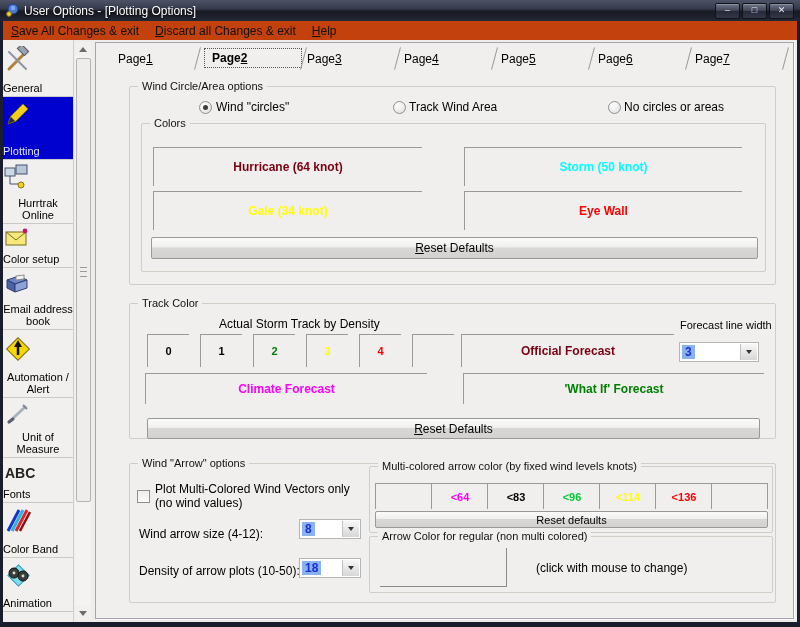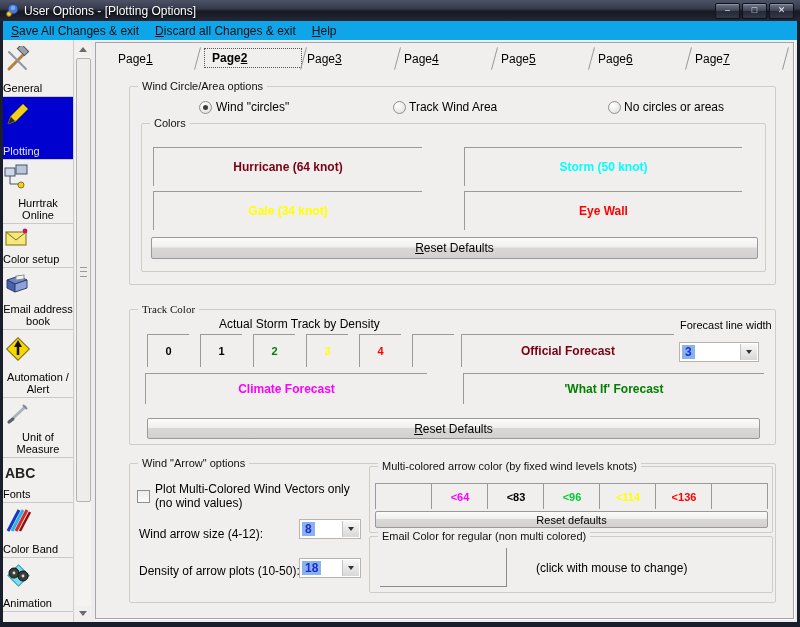--- a/index.html
+++ b/index.html
@@ -11,21 +11,21 @@
     background:linear-gradient(180deg,#4d5266 0%,#363b4d 40%,#171923 55%,#242735 100%);
     color:#fff;display:flex;align-items:center;}
   #titlebar .title{font-size:12px;margin-left:4px;text-shadow:0 1px 2px #000;}
   #app-icon{width:15px;height:15px;margin-left:5px;position:relative;}
   #win-controls{position:absolute;right:6px;top:3px;display:flex;gap:2px;}
   .win-btn{width:23px;height:14px;border:1px solid #10121a;border-radius:2px;
     background:linear-gradient(180deg,#707689 0%,#3e4352 50%,#262936 52%,#333747 100%);
     color:#e6e9f2;font-size:9px;line-height:13px;text-align:center;box-shadow:inset 0 1px 0 #8b91a3;}
 
   
-  #menubar{position:absolute;left:3px;right:3px;top:21px;height:19px;background:#0ea5e9;
+  #menubar{position:absolute;left:3px;right:3px;top:21px;height:19px;background:#c2410c;
     border-bottom:1px solid #dcdcdc;display:flex;align-items:center;font-size:12px;color:#111;}
   .menu-item{padding:2px 8px;}
   .u{text-decoration:underline;}
 
   
   #client{position:absolute;left:3px;right:3px;top:40px;bottom:5px;background:#efedec;}
 
   
   #sidebar{position:absolute;left:0;top:0;width:70px;height:582px;background:#f1f0ef;
     border-right:1px solid #cfcfcf;overflow:hidden;}
@@ -291,21 +291,21 @@
       </div>
       <div class="flatbtn" style="left: 57px; top: 104px; width: 268px; height: 38px; color: rgb(123, 0, 18);">Hurricane (64 knot)</div>
       <div class="flatbtn" style="left: 368px; top: 104px; width: 277px; height: 38px; color: rgb(0, 255, 255);">Storm (50 knot)</div>
       <div class="flatbtn" style="left: 57px; top: 148px; width: 268px; height: 38px; color: rgb(255, 255, 0);">Gale (34 knot)</div>
       <div class="flatbtn" style="left: 368px; top: 148px; width: 277px; height: 38px; color: rgb(255, 0, 0);">Eye Wall</div>
       <div class="pushbtn" style="left:55px;top:194px;width:605px;height:20px;">
           <span class="u">R</span>
           <span>eset Defaults</span>
         </div>
 
-      <div class="group" style="left:33px;top:266px;width:645px;height:134px;font-family:Liberation Serif, serif;">
+      <div class="group" style="left:33px;top:260px;width:645px;height:134px;">
         <span class="gtitle">Track Color</span>
       </div>
       <span class="lbl12" style="left:123px;top:274px;">Actual Storm Track by Density</span>
       <span class="lbl11" style="left:584px;top:276px;">Forecast line width</span>
 
       <div class="catcell" style="left: 51px; top: 291px; width: 41px; height: 32px; color: rgb(0, 0, 0);">0</div>
       <div class="catcell" style="left: 104px; top: 291px; width: 41px; height: 32px; color: rgb(0, 0, 0);">1</div>
       <div class="catcell" style="left: 157px; top: 291px; width: 41px; height: 32px; color: rgb(0, 128, 0);">2</div>
       <div class="catcell" style="left: 210px; top: 291px; width: 41px; height: 32px; color: rgb(255, 255, 0);">3</div>
       <div class="catcell" style="left: 263px; top: 291px; width: 41px; height: 32px; color: rgb(255, 0, 0);">4</div>
@@ -355,20 +355,20 @@
       <div class="catcell" style="left: 279px; top: 440px; width: 56px; height: 25px; color: rgb(0, 0, 0);"></div>
       <div class="catcell" style="left: 335px; top: 440px; width: 56px; height: 25px; color: rgb(255, 0, 255);">&lt;64</div>
       <div class="catcell" style="left: 391px; top: 440px; width: 56px; height: 25px; color: rgb(0, 0, 0);">&lt;83</div>
       <div class="catcell" style="left: 447px; top: 440px; width: 56px; height: 25px; color: rgb(0, 204, 51);">&lt;96</div>
       <div class="catcell" style="left: 503px; top: 440px; width: 56px; height: 25px; color: rgb(255, 255, 0);">&lt;114</div>
       <div class="catcell" style="left: 559px; top: 440px; width: 56px; height: 25px; color: rgb(255, 0, 0);">&lt;136</div>
       <div class="catcell" style="left: 615px; top: 440px; width: 55px; height: 25px; border-right: 1px solid rgb(154, 154, 154); color: rgb(0, 0, 0);"></div>
       <div class="pushbtn" style="left:279px;top:468px;width:391px;height:15px;font-size:11px;">Reset defaults</div>
 
       <div class="group" style="left:273px;top:493px;width:402px;height:55px;">
-        <span class="gtitle">Email Color for regular (non multi colored)</span>
+        <span class="gtitle">Arrow Color for regular (non multi colored)</span>
       </div>
       <div style="position:absolute;left:284px;top:505px;width:126px;height:38px;border-right:1px solid #8a8a8a;border-bottom:1px solid #8a8a8a;"></div>
       <span class="lbl12" style="left:440px;top:518px;">(click with mouse to change)</span>
 
     </div>
   </div>
 </div>
 
 </body></html>

